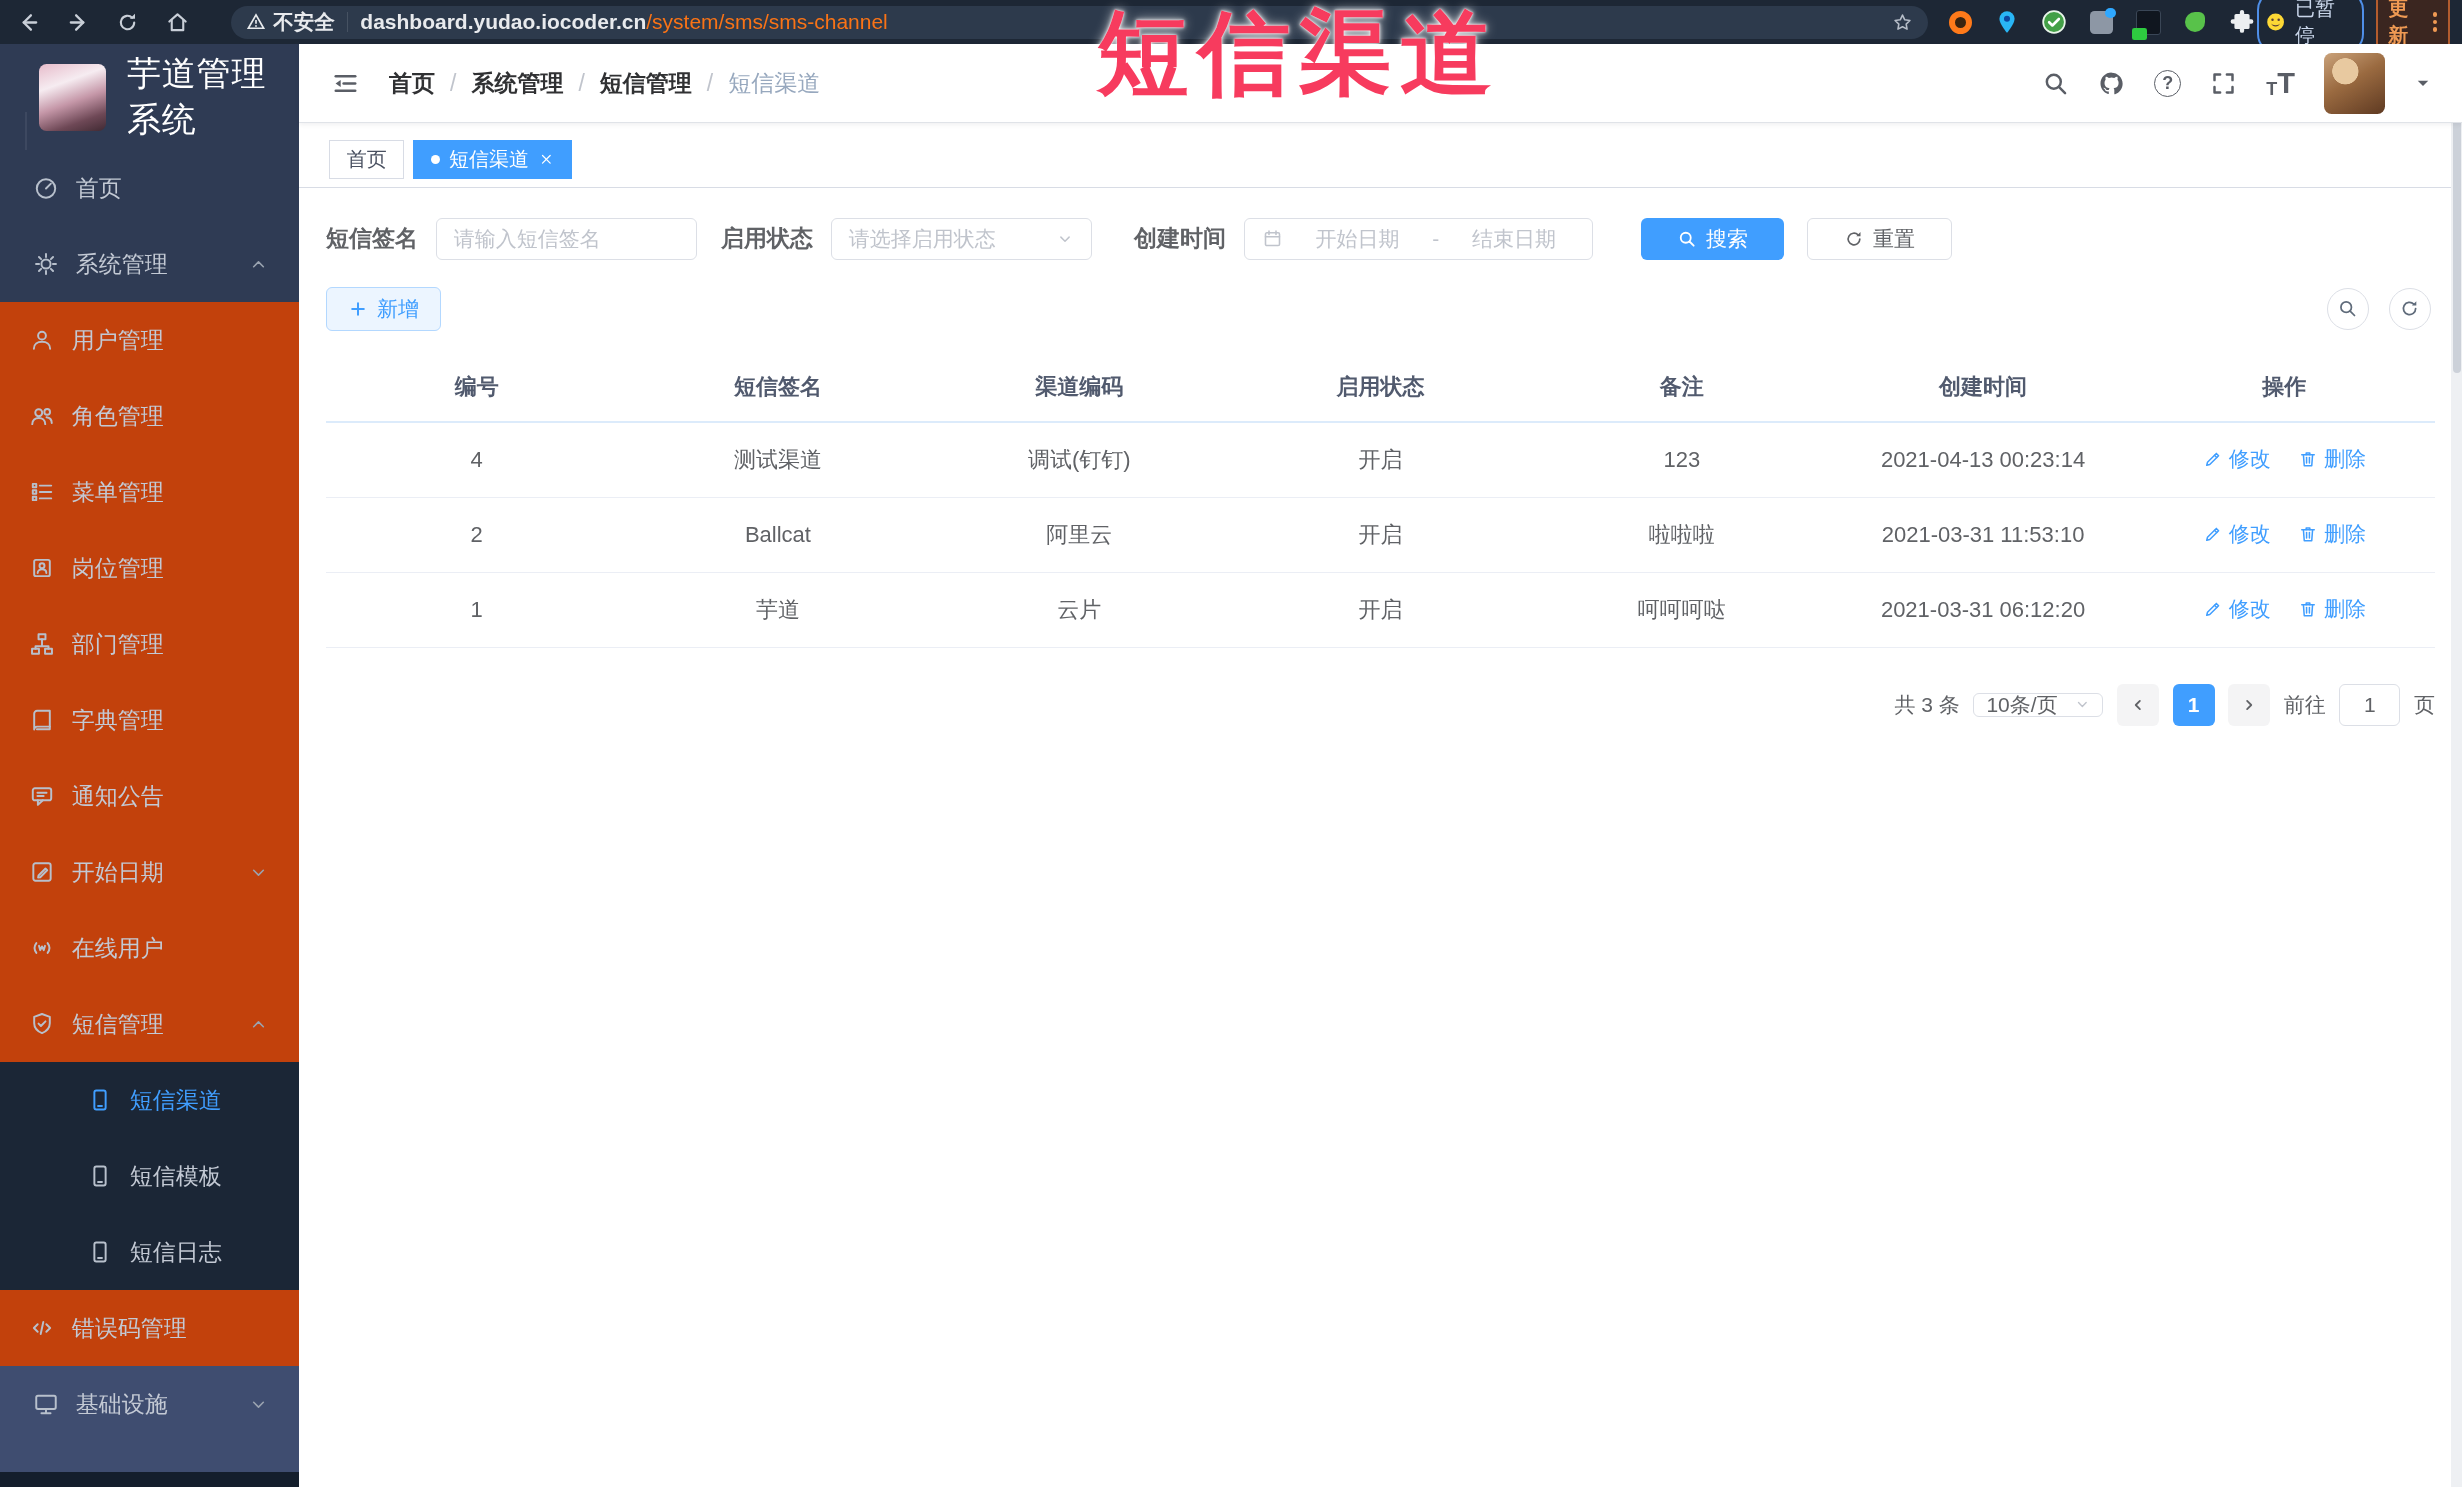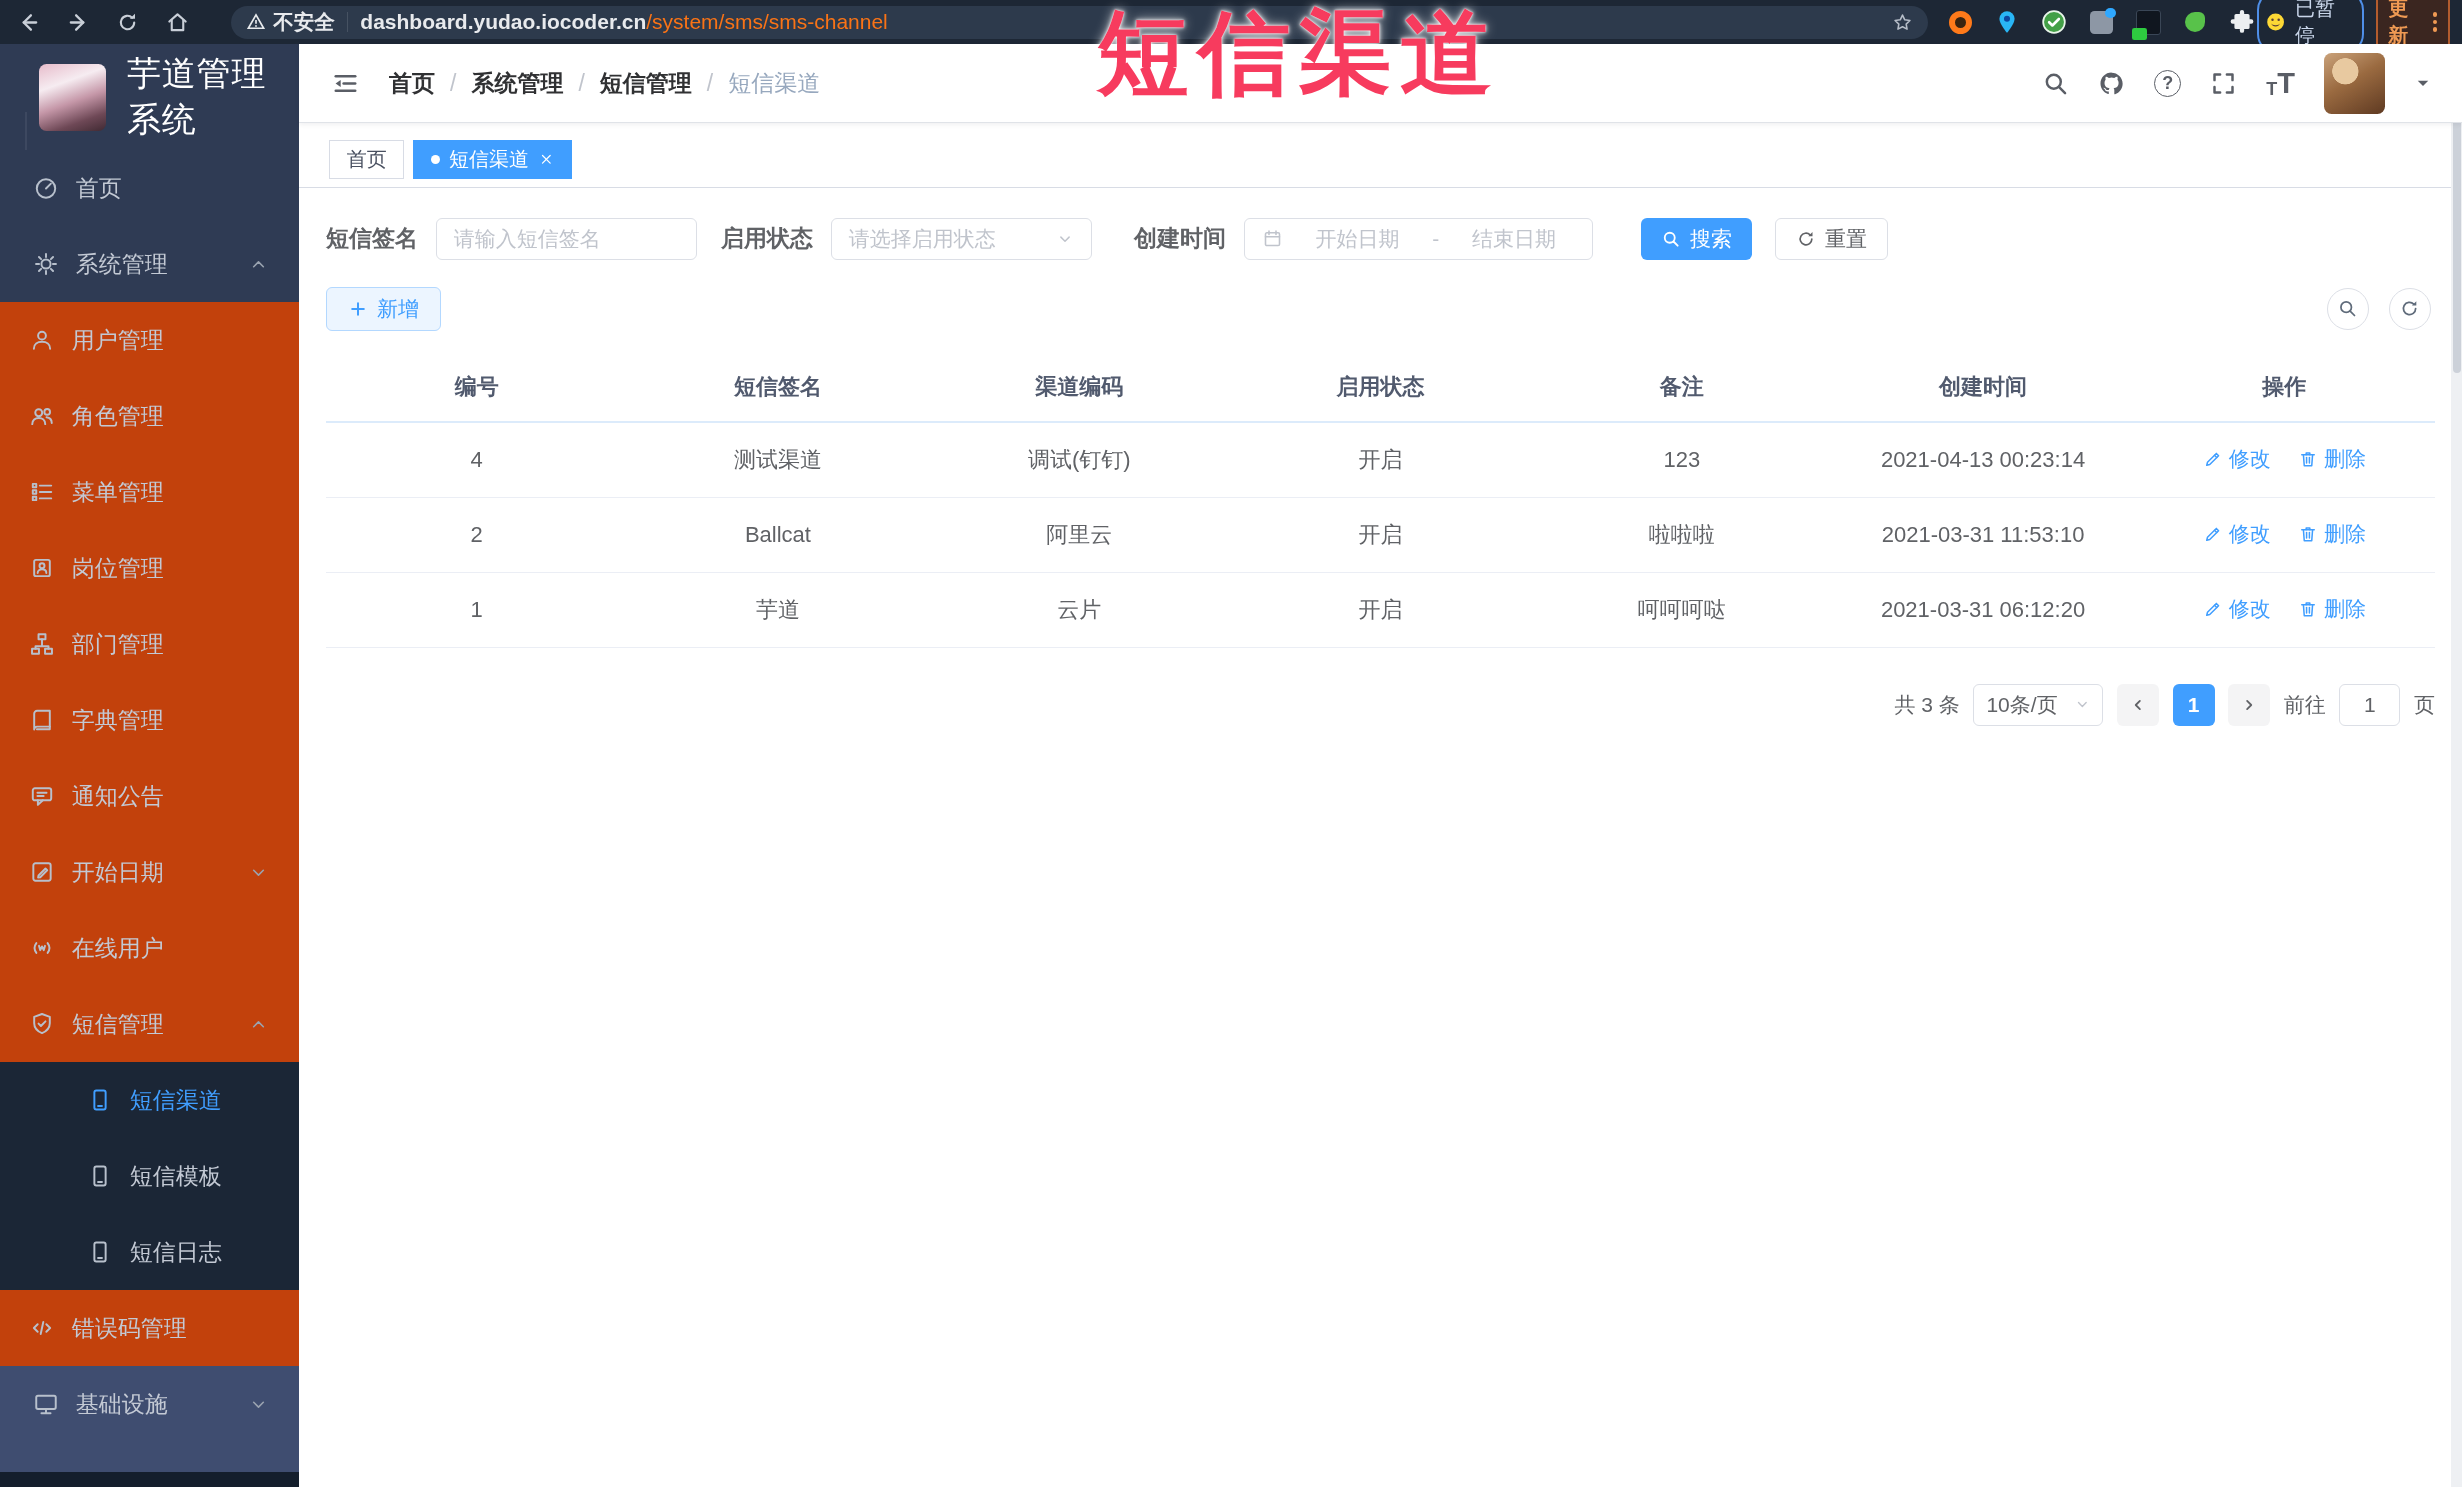--- a/index.html
+++ b/index.html
@@ -96,41 +96,41 @@
   input.f-box{outline:none;color:#606266}
   input.f-box::placeholder{color:#c0c4cc}
   .sign-input{width:261px;margin-right:24px}
   .status-select{width:261px;margin-right:42px;justify-content:space-between}
   .status-select .chev{color:#c0c4cc}
   .status-select .chev svg{width:18px;height:18px}
   .date-box{width:349px;margin-right:48px;gap:13.6px}
   .date-box .cal{color:#c0c4cc}
   .date-box .cal svg{width:21px;height:21px}
   .date-ph{flex:1;text-align:center}
-  .btn{height:42px;border-radius:6px;display:flex;align-items:center;gap:9px;padding:0 20px;font-size:21px;cursor:pointer;box-sizing:border-box}
+  .btn{height:42px;border-radius:6px;display:flex;align-items:center;gap:9px;padding:0 36px;font-size:21px;cursor:pointer;box-sizing:border-box}
   .btn svg{width:20px;height:20px}
   .btn-search{background:#409eff;color:#fff;margin-right:23px}
   .btn-reset{background:#fff;color:#606266;border:1.5px solid #dcdfe6}
 
   .add-row{display:flex;align-items:center;margin-bottom:23px}
   .btn-add{height:44px;background:#ecf5ff;border:1.5px solid #b3d8ff;color:#409eff;font-size:21px;border-radius:6px;display:flex;align-items:center;gap:9px;padding:0 21px;cursor:pointer;box-sizing:border-box}
   .btn-add svg{width:20px;height:20px}
   .mini-btns{margin-left:auto;display:flex;gap:20px;padding-right:4.5px}
   .mini{width:42px;height:42px;border:1.5px solid #dcdfe6;border-radius:50%;display:flex;align-items:center;justify-content:center;color:#5f6b7a;background:#fff;cursor:pointer;box-sizing:border-box}
   .mini svg{width:21px;height:21px}
 
   .thead{display:flex;height:67px;align-items:center;border-bottom:2.3px solid #dcebfb}
   .th{flex:1;text-align:center;font-size:22px;font-weight:700;color:#515a6e}
   .tr{display:flex;height:74px;align-items:center;border-bottom:1.5px solid #ebeef5;font-size:22px;color:#606266}
   .td{flex:1;text-align:center}
   .ops a{color:#409eff;display:inline-flex;align-items:center;gap:6px;font-size:21px;margin:0 13.6px;text-decoration:none;cursor:pointer}
   .ops svg{width:20px;height:20px}
 
   .pager{display:flex;justify-content:flex-end;align-items:center;gap:13.6px;margin-top:36px;font-size:21px;color:#606266}
-  .page-size{width:130px;height:42px;border:1.5px solid #dcdfe6;border-radius:6px;display:flex;align-items:center;justify-content:space-between;padding:0 12px;color:#606266;box-sizing:border-box;cursor:pointer}
+  .page-size{width:130px;height:24px;border:1.5px solid #dcdfe6;border-radius:6px;display:flex;align-items:center;justify-content:space-between;padding:0 12px;color:#606266;box-sizing:border-box;cursor:pointer}
   .page-size .chev{color:#c0c4cc}
   .page-size .chev svg{width:16.7px;height:16.7px}
   .pg-btn{width:42px;height:42px;background:#f4f4f5;border-radius:6px;display:flex;align-items:center;justify-content:center;color:#606266;cursor:pointer}
   .pg-btn svg{width:18px;height:18px}
   .pg-btn.active{background:#409eff;color:#fff;font-weight:700;font-size:21px}
   .goto-input{width:61px;height:42px;border:1.5px solid #dcdfe6;border-radius:6px;text-align:center;font-size:21px;color:#606266;outline:none;box-sizing:border-box}
 
   
   .page-scroll{position:absolute;right:0;top:44px;bottom:0;width:10.6px;background:#eef0f3}
   .page-scroll .thumb{width:7.6px;margin:3px auto 0;height:326px;background:#ccd1d9;border-radius:4.5px}

